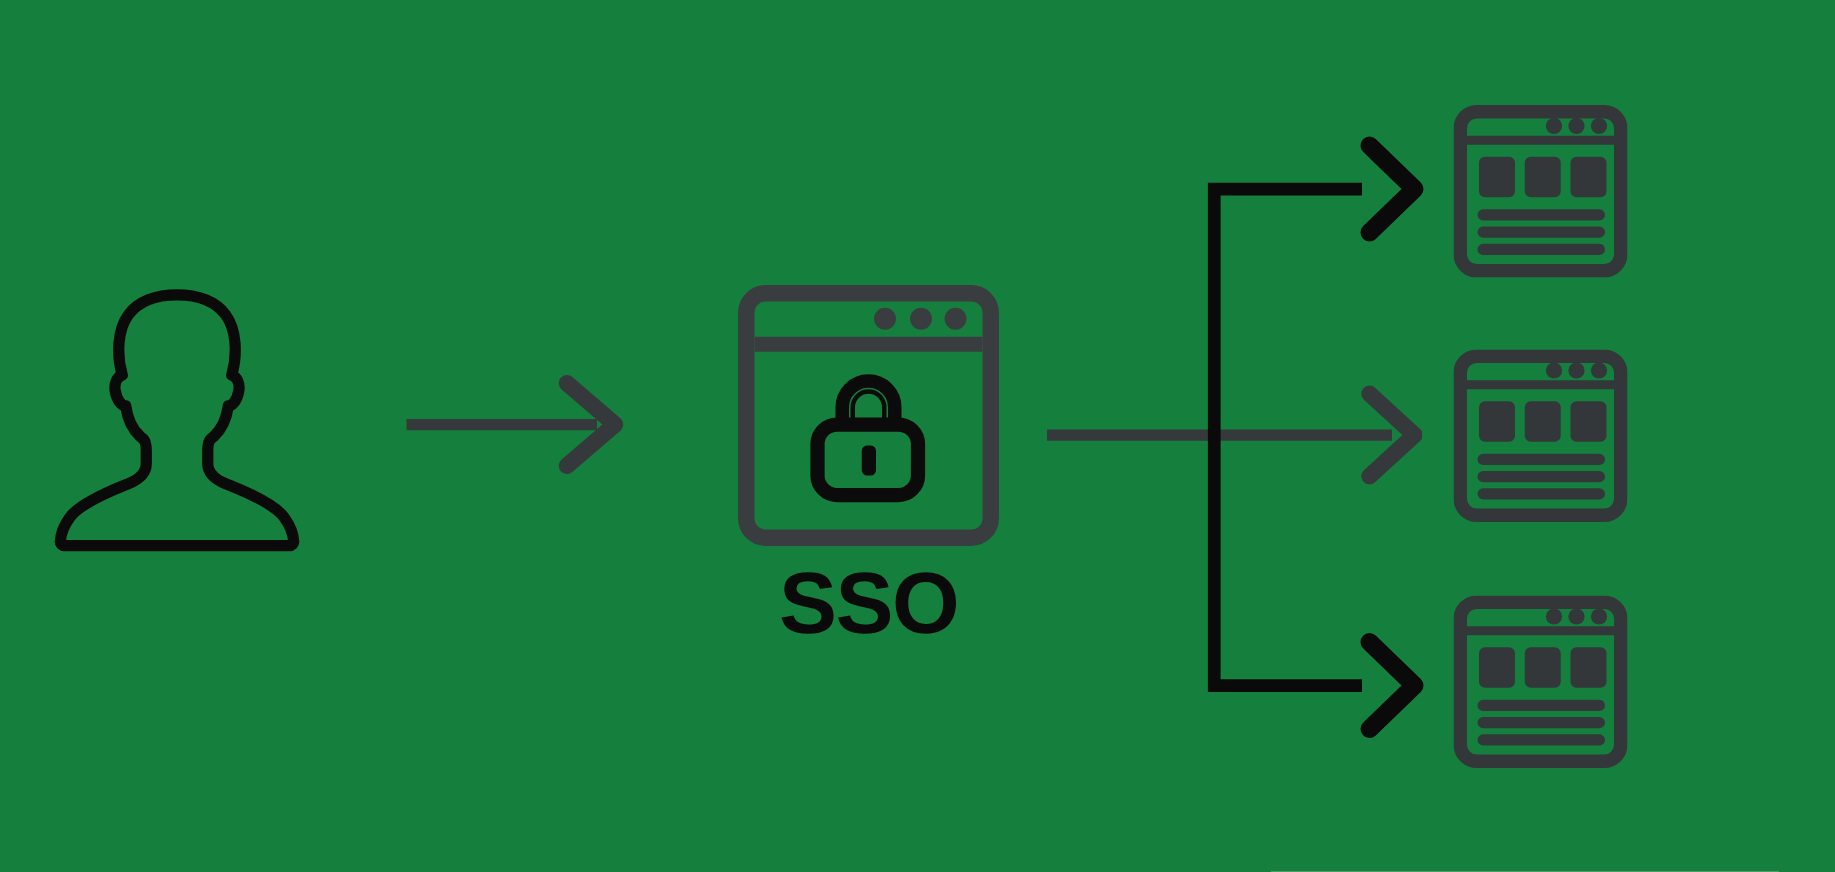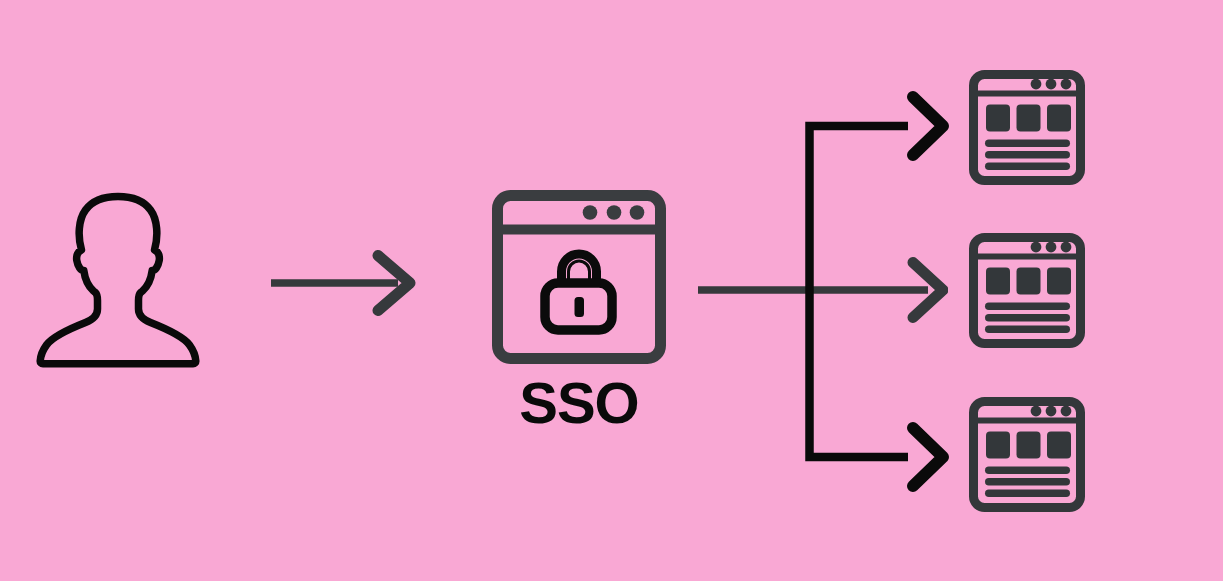--- a/index.html
+++ b/index.html
@@ -4,21 +4,21 @@
 <style>
   html, body { margin: 0; padding: 0; }
   body {
     font-family: "Liberation Sans", "DejaVu Sans", sans-serif;
     background: #e4f5fb;
   }
   .canvas {
     position: relative;
     width: 1223px;
     height: 581px;
-    background: #f9a8d4;
+    background: #15803d;
     overflow: hidden;
   }
   .abs { position: absolute; }
   .sso-label {
     position: absolute;
     left: 492px;
     top: 374px;
     width: 174px;
     text-align: center;
     font-size: 58px;

